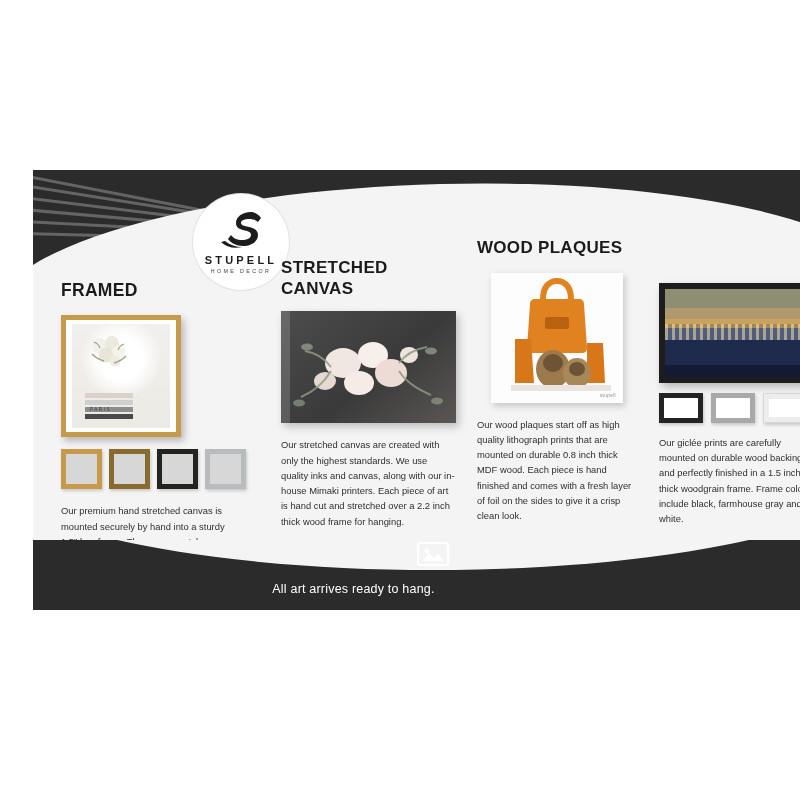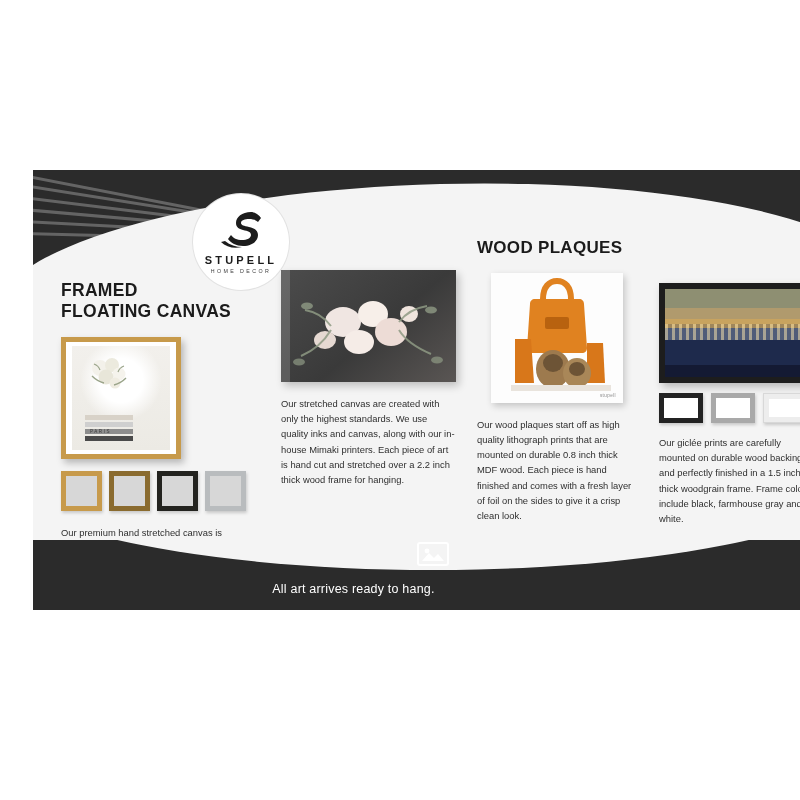--- a/index.html
+++ b/index.html
@@ -304,21 +304,21 @@
       <svg viewBox="0 0 46 40" width="46" height="40" aria-hidden="true">
         <path d="M33 2c-9 0-15 5-15 11 0 4 3 6 7 7 5 1 8 2 8 5 0 3-4 5-9 5-5 0-9-2-11-5l-3 4c3 4 8 7 15 7 9 0 15-5 15-11 0-5-4-7-9-8-5-1-8-2-8-4 0-3 4-4 8-4 4 0 7 1 9 3l3-4c-2-3-6-6-10-6z" fill="#1c1c1c"></path>
         <path d="M7 31c5 4 11 6 17 6-8 2-16 0-21-5z" fill="#1c1c1c"></path>
       </svg>
     </span>
     <span class="brand">STUPELL</span>
     <span class="sub">HOME DECOR</span>
   </div>
 
   <div class="col" id="col1">
-    <h2><span>FRAMED</span><br><span>FLOATING CANVAS</span></h2>
+    <h2><span>FRAMED</span><br></h2>
     <div class="art1-wrap">
       <div class="frame-gold"></div>
       <div class="canvas1">
         <span class="bouquet">
           <svg viewBox="0 0 46 46" width="46" height="46" aria-hidden="true">
             <circle cx="14" cy="16" r="8" fill="#f3f1ea"></circle>
             <circle cx="26" cy="13" r="7" fill="#eceade"></circle>
             <circle cx="33" cy="22" r="6.5" fill="#f5f3ec"></circle>
             <circle cx="20" cy="25" r="7.5" fill="#e8e6d9"></circle>
             <circle cx="29" cy="31" r="5.5" fill="#efece1"></circle>
@@ -346,20 +346,21 @@
           <div class="inner"></div>
         </div>
       <div class="sw silver">
           <div class="inner"></div>
         </div>
     </div>
     <p>Our premium hand stretched canvas is mounted securely by hand into a sturdy 1.5ʺ box frame. The museum style gap between wrapped canvas and box frame gives the illusion of floating artwork.</p>
   </div>
 
   <div class="col" id="col2">
+    <h2><span>STRETCHED</span><br><span>CANVAS</span></h2>
     <div class="art2">
       <div class="edge"></div>
       <span>
         <svg viewBox="0 0 175 112" width="175" height="112" aria-hidden="true">
           <ellipse cx="62" cy="52" rx="18" ry="15" fill="#f0e6e2"></ellipse>
           <ellipse cx="92" cy="44" rx="15" ry="13" fill="#f7efe9"></ellipse>
           <ellipse cx="110" cy="62" rx="16" ry="14" fill="#eddcd6"></ellipse>
           <ellipse cx="78" cy="72" rx="15" ry="12" fill="#f5ece7"></ellipse>
           <ellipse cx="44" cy="70" rx="11" ry="9" fill="#e6d9d2"></ellipse>
           <ellipse cx="128" cy="44" rx="9" ry="8" fill="#efe4dd"></ellipse>

